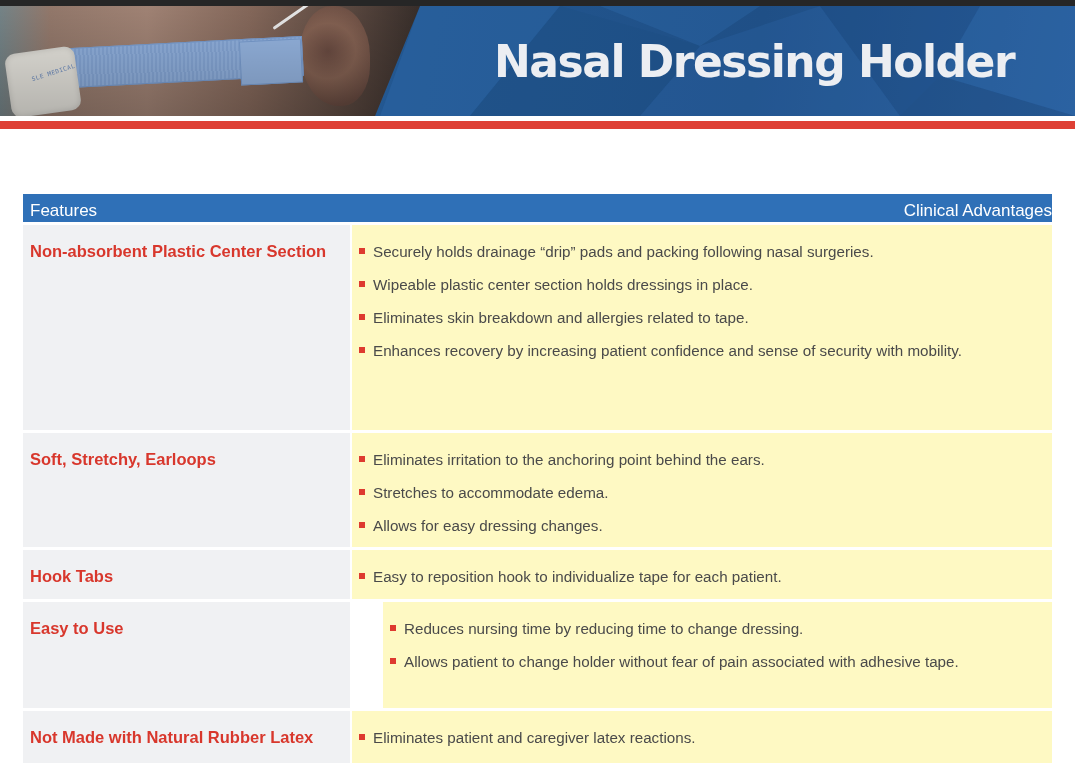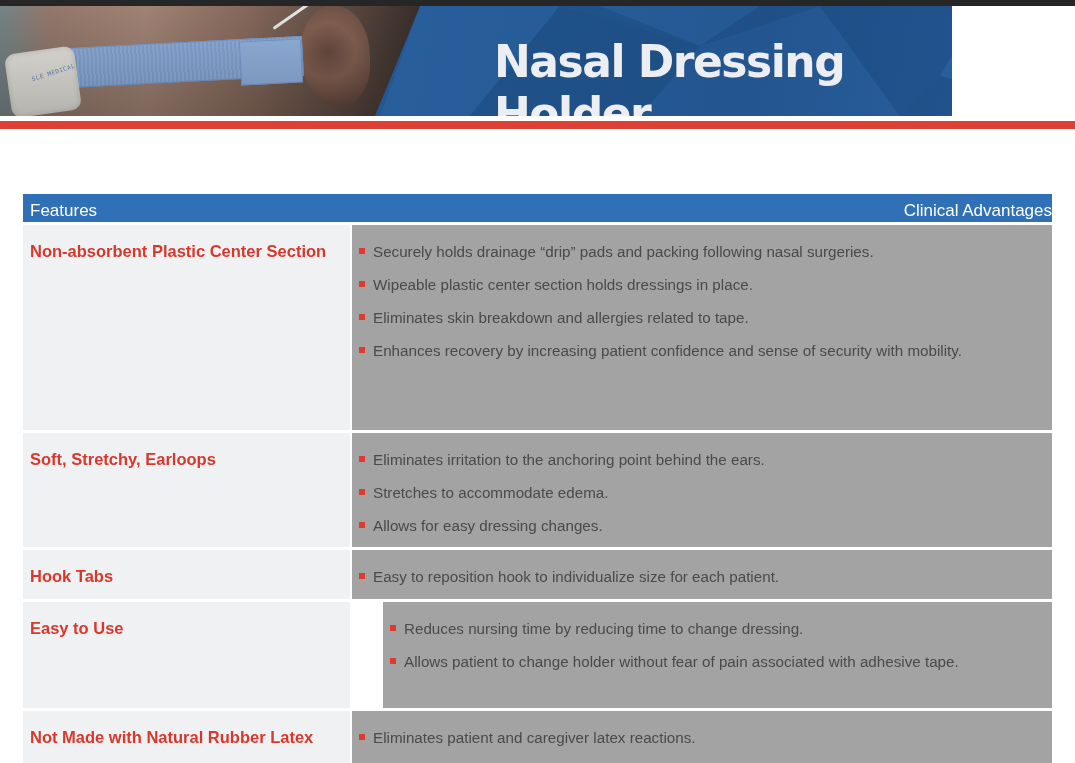--- a/index.html
+++ b/index.html
@@ -1,21 +1,21 @@
 <!DOCTYPE html>
 <html><head>
   <meta charset="utf-8">
   <style>
     * { box-sizing: border-box; margin: 0; padding: 0; }
     html, body { width: 1075px; height: 763px; background: #ffffff; overflow: hidden; }
     body { position: relative; font-family: "Liberation Sans", "DejaVu Sans", sans-serif; }
 
     .top-strip { position: absolute; left: 0; top: 0; width: 1075px; height: 6px; background: #262626; }
 
-    .banner { position: absolute; left: 0; top: 6px; width: 952px; height: 110px; overflow: hidden; }
+    .banner { position: absolute; left: 0; top: 6px; width: 1075px; height: 110px; overflow: hidden; }
     .banner-blue {
       position: absolute; left: 0; top: 0; width: 1075px; height: 110px;
       background: linear-gradient(100deg, #2a64a4 0%, #22568f 40%, #1f4f86 70%, #2a5e9c 100%);
     }
     .facets { position: absolute; left: 0; top: 0; width: 1075px; height: 110px; }
     .photo {
       position: absolute; left: 0; top: 0; width: 420px; height: 110px;
       clip-path: polygon(0 0, 420px 0, 375px 110px, 0 110px);
       background: linear-gradient(90deg, #7a8a8e 0%, #9a7e70 12%, #a8897a 35%, #8a6c5e 60%, #5a4840 85%, #3a302c 100%);
     }
@@ -54,21 +54,21 @@
     .thead { display: flex; height: 28px; background: #2f70b7; color: #ffffff; }
     .th { font-size: 17px; line-height: 34px; padding-left: 7px; }
     .th.features { width: 327px; }
     .th.adv { flex: 1; padding-left: 9px; text-align: right; }
 
     .row { display: flex; margin-top: 3px; }
     .cell-feature {
       width: 327px; background: #f0f1f3; padding: 16px 7px 0 7px;
       color: #d8372c; font-weight: bold; font-size: 16.5px; line-height: 21px;
     }
-    .cell-adv { flex: 1; margin-left: 2px; background: #a3a3a3; padding: 16px 8px 0 7px; }
+    .cell-adv { flex: 1; margin-left: 2px; background: #fef9c3; padding: 16px 8px 0 7px; }
     .bullet { display: flex; align-items: flex-start; margin-bottom: 12px; font-size: 15.2px; line-height: 21px; color: #4a4a4a; }
     .bullet .sq { flex: 0 0 auto; width: 6px; height: 6px; background: #de3a2f; margin-top: 7px; margin-right: 8px; }
     .bullet .txt { flex: 1; }
   </style>
 </head>
 <body>
 
 <div class="top-strip"></div>
 
 <div class="banner">
@@ -141,21 +141,21 @@
           <span class="txt">Allows for easy dressing changes.</span>
         </div>
     </div>
   </div>
 
   <div class="row" style="height:49px;">
     <div class="cell-feature">Hook Tabs</div>
     <div class="cell-adv">
       <div class="bullet">
           <span class="sq"></span>
-          <span class="txt">Easy to reposition hook to individualize size for each patient.</span>
+          <span class="txt">Easy to reposition hook to individualize tape for each patient.</span>
         </div>
     </div>
   </div>
 
   <div class="row" style="height:106px;gap:31px;">
     <div class="cell-feature">Easy to Use</div>
     <div class="cell-adv">
       <div class="bullet">
           <span class="sq"></span>
           <span class="txt">Reduces nursing time by reducing time to change dressing.</span>

